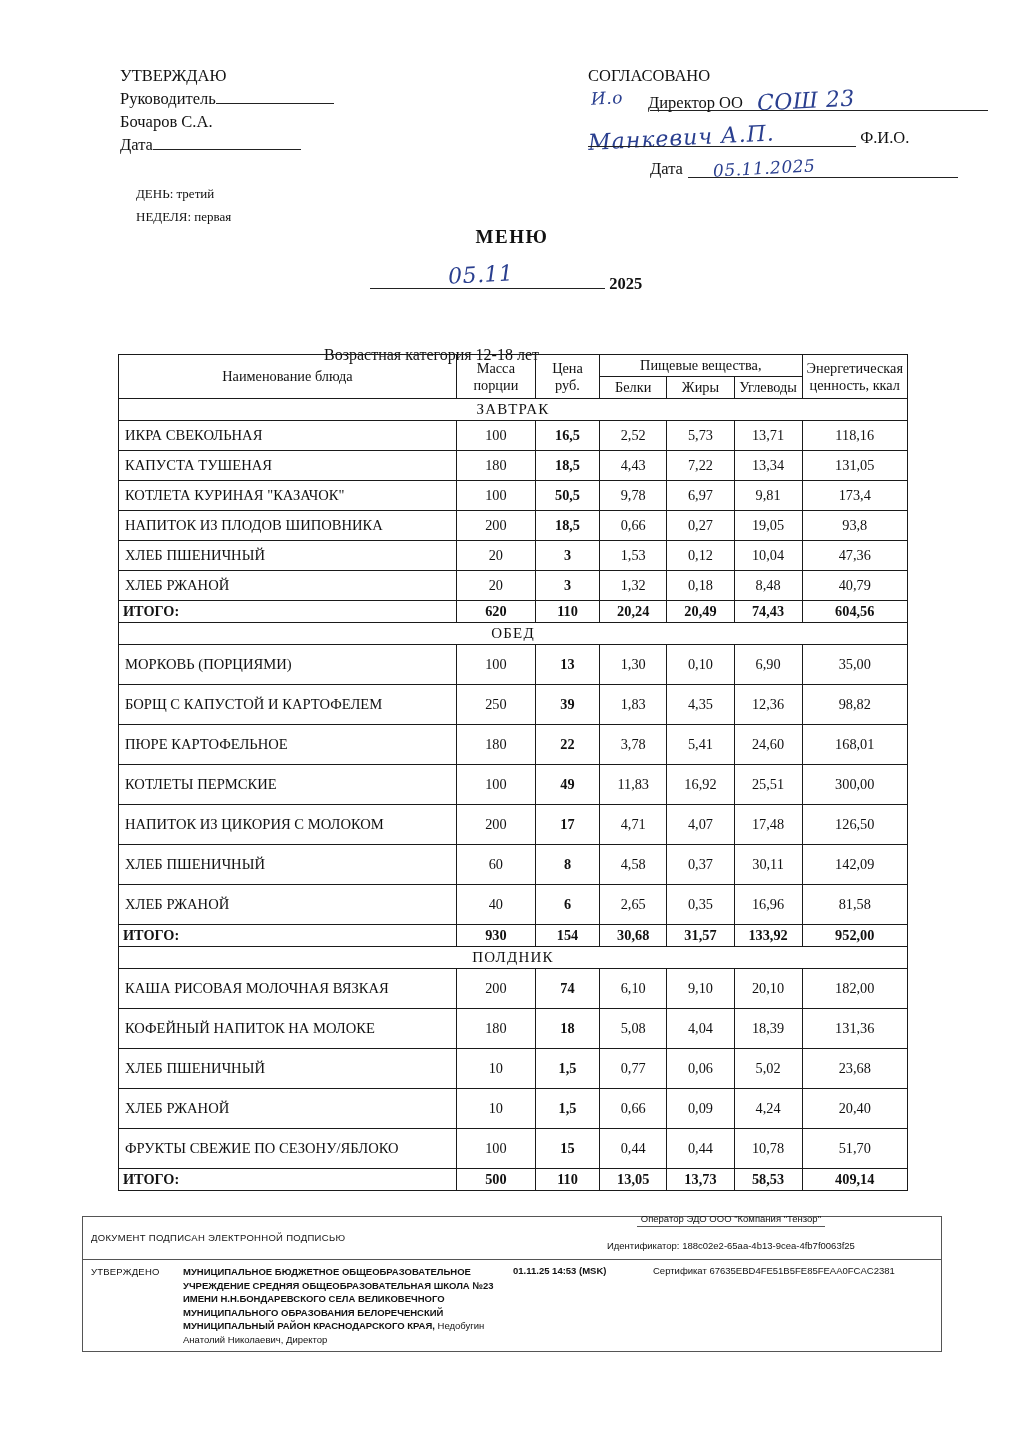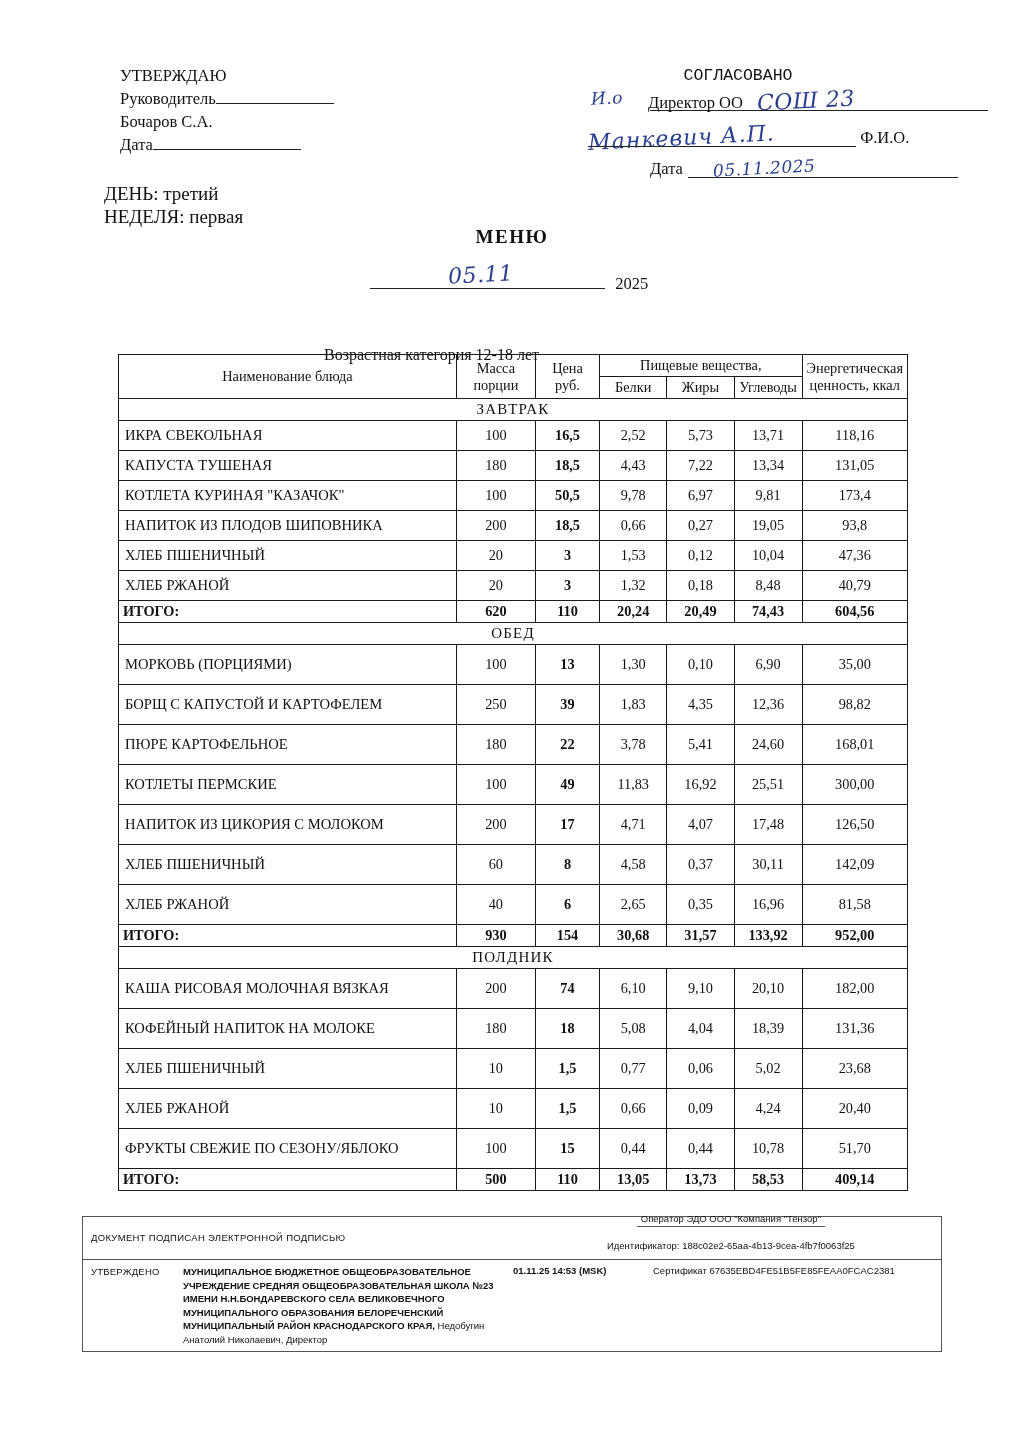--- a/index.html
+++ b/index.html
@@ -39,44 +39,44 @@
   }
 
   .hdr-right {
     position: absolute;
     left: 588px;
     top: 64px;
     font-size: 16.5px;
     line-height: 23px;
     width: 380px;
   }
-  .hdr-right .center { text-align: center; width: 300px; font-family: Liberation Mono, monospace; }
+  .hdr-right .center { text-align: left; width: 300px; }
   .sig-row { position: relative; white-space: nowrap; }
 
   .handwrite {
     font-family: "DejaVu Serif", serif;
     font-style: italic;
     color: #2a3f8f;
     letter-spacing: 0.5px;
     transform: rotate(-3deg);
     display: inline-block;
   }
   .hw-big { font-size: 22px; }
   .hw-med { font-size: 17px; }
 
   .stamp-line {
     position: absolute;
     border-bottom: 1.1px solid #222;
   }
 
   .day-block {
     position: absolute;
-    left: 104px;
+    left: 136px;
     top: 182px;
-    font-size: 19px;
+    font-size: 13px;
     line-height: 23px;
   }
 
   .menu-title {
     position: absolute;
     left: 0; top: 226px;
     width: 1024px;
     text-align: center;
     font-size: 19px;
     font-weight: bold;
@@ -220,21 +220,21 @@
     <div>ДЕНЬ: третий</div>
     <div>НЕДЕЛЯ: первая</div>
   </div>
 
   <div class="menu-title">МЕНЮ</div>
 
   <div class="date-line">
     <span class="date-underline">
       <span class="handwrite hw-big date-hw">05.11</span>
     </span>
-    <span style="margin-left:6px;">2025</span>
+    <span style="margin-left:0;font-weight:bold;">2025</span>
   </div>
 
   <div class="agecat">Возрастная категория 12-18 лет</div>
 
   <table class="menu">
     <colgroup>
       <col style="width:345px">
       <col style="width:80px">
       <col style="width:65px">
       <col style="width:68px">

